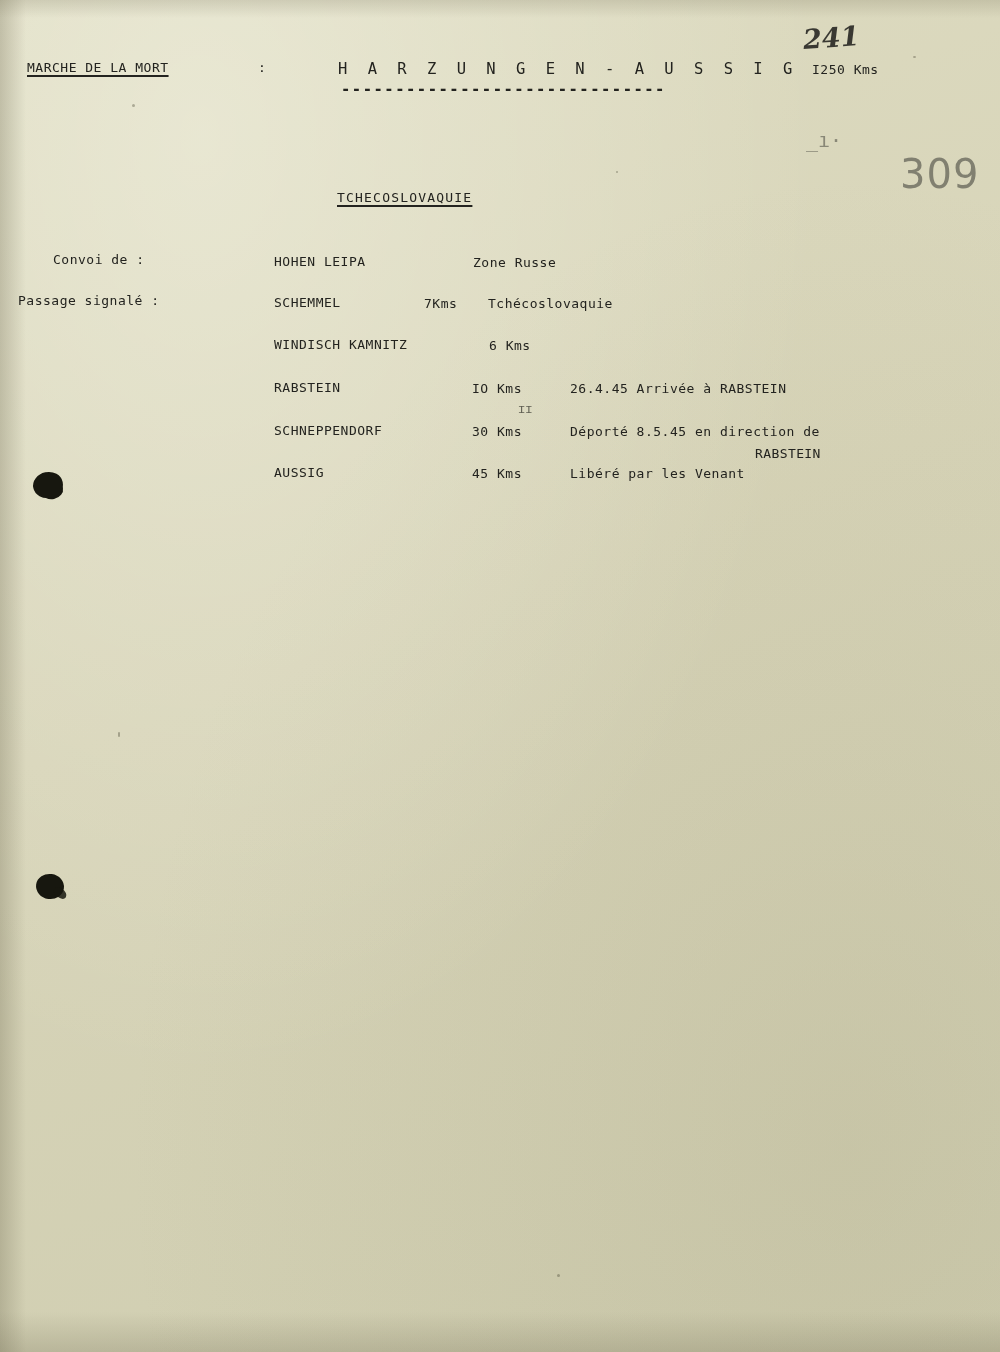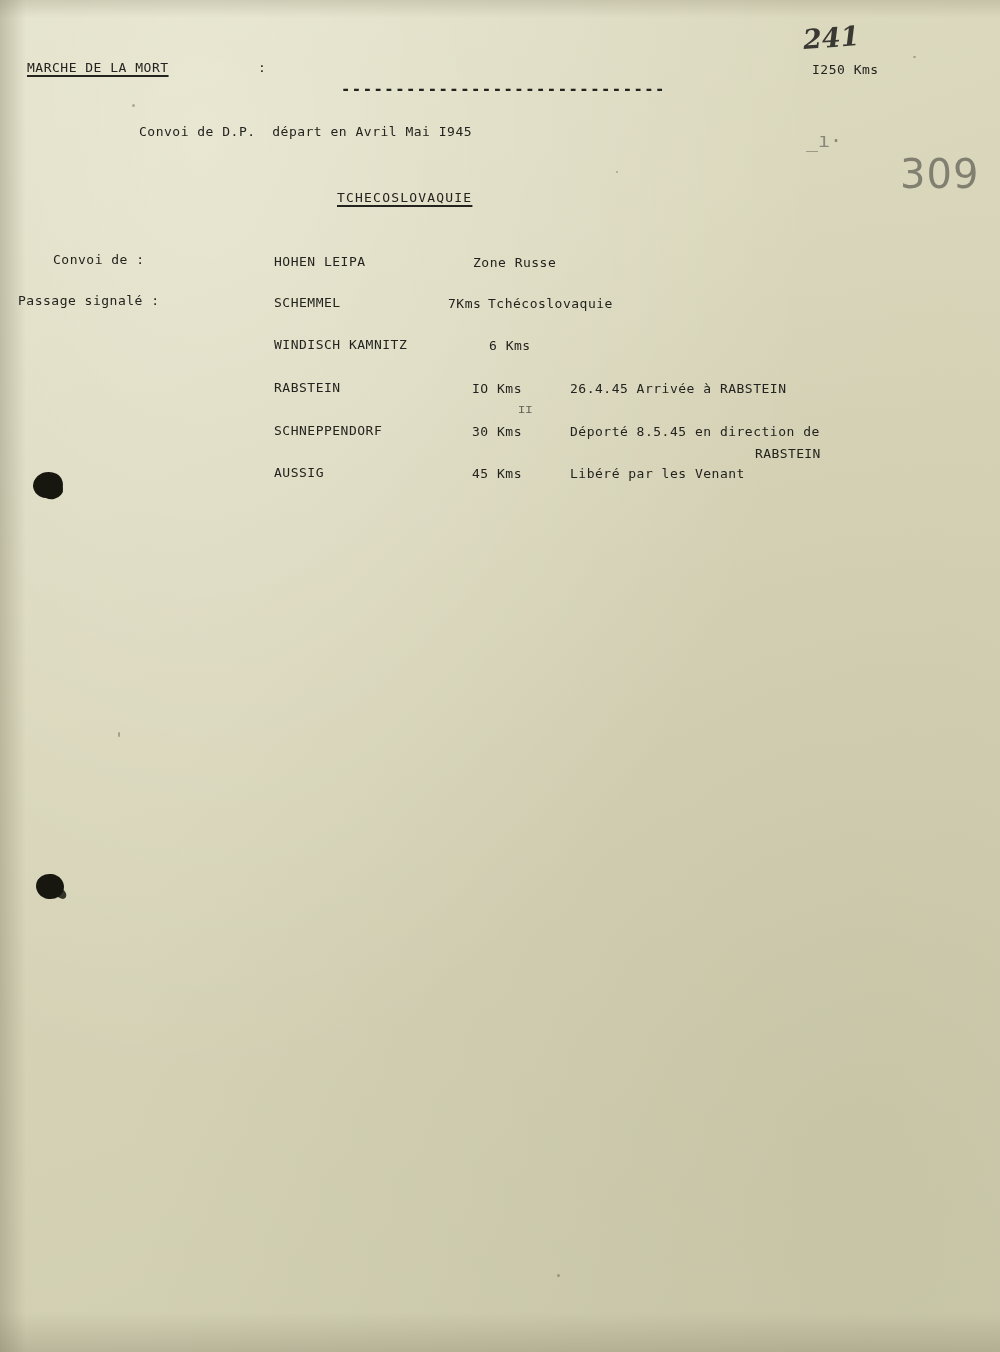--- a/index.html
+++ b/index.html
@@ -135,43 +135,43 @@
 
 <div class="page">
   <div class="edge-shade-left"></div>
   <div class="edge-shade-top"></div>
   <div class="edge-shade-bottom"></div>
 
   <div class="typed underline-txt" style="left:27px; top:61px;">MARCHE DE LA MORT</div>
 
   <div class="typed" style="left:258px; top:61px;">:</div>
 
+  <div class="typed spaced" style="left:338px; top:61px; font-size:15.5px;">H A R Z U N G E N - A U S S I G</div>
 
   <div class="dashes" style="left:341px; top:80px;">------------------------------</div>
 
   <div class="typed" style="left:812px; top:63px;">I250 Kms</div>
 
   <div class="hand hand-num" style="left:803px; top:22px; transform:rotate(-4deg);">241</div>
 
   <div class="hand stamp-num" style="left:900px; top:121px;margin-top:30px;">309</div>
   <div class="hand" style="left:806px; top:128px; font-size:20px; opacity:0.5; font-family:'DejaVu Sans Mono', monospace;">_ı·</div>
 
-  <div class="typed" style="left:139px; top:125px;">Convoi de D.P.  départ en Avril Mai I945</div>
 
   <div class="typed underline-txt" style="left:337px; top:191px; letter-spacing:1.2px;text-align:center;">TCHECOSLOVAQUIE</div>
 
   <div class="typed" style="left:53px; top:253px;">Convoi de :</div>
 
   <div class="typed" style="left:18px; top:294px;">Passage signalé :</div>
 
   <div class="typed" style="left:274px; top:255px;">HOHEN LEIPA</div>
   <div class="typed" style="left:473px; top:256px;">Zone Russe</div>
 
   <div class="typed" style="left:274px; top:296px;">SCHEMMEL</div>
-  <div class="typed" style="left:424px; top:297px;margin-left:24px;">7Kms</div>
+  <div class="typed" style="left:424px; top:297px;">7Kms</div>
   <div class="typed" style="left:488px; top:297px;">Tchécoslovaquie</div>
 
   <div class="typed" style="left:274px; top:338px;">WINDISCH KAMNITZ</div>
   <div class="typed" style="left:489px; top:339px;">6 Kms</div>
 
   <div class="typed" style="left:274px; top:381px;">RABSTEIN</div>
   <div class="typed" style="left:472px; top:382px;">IO Kms</div>
   <div class="typed" style="left:570px; top:382px;">26.4.45 Arrivée à RABSTEIN</div>
   <div class="tiny-mark" style="left:518px; top:402px;">ɪɪ</div>
 

